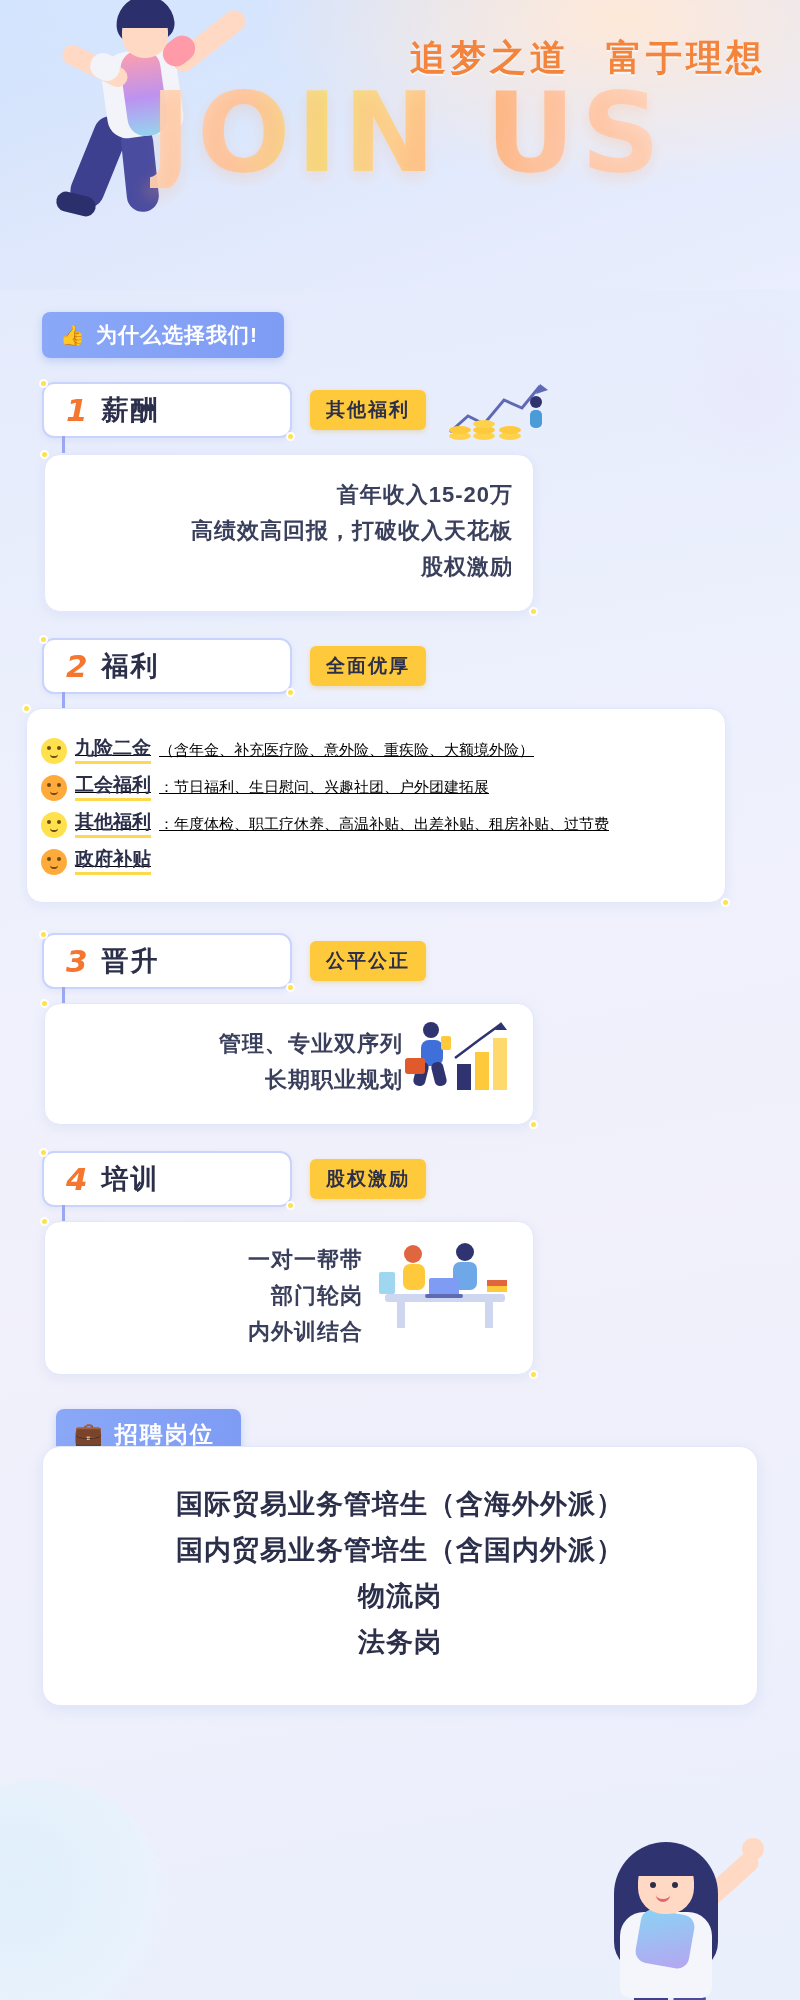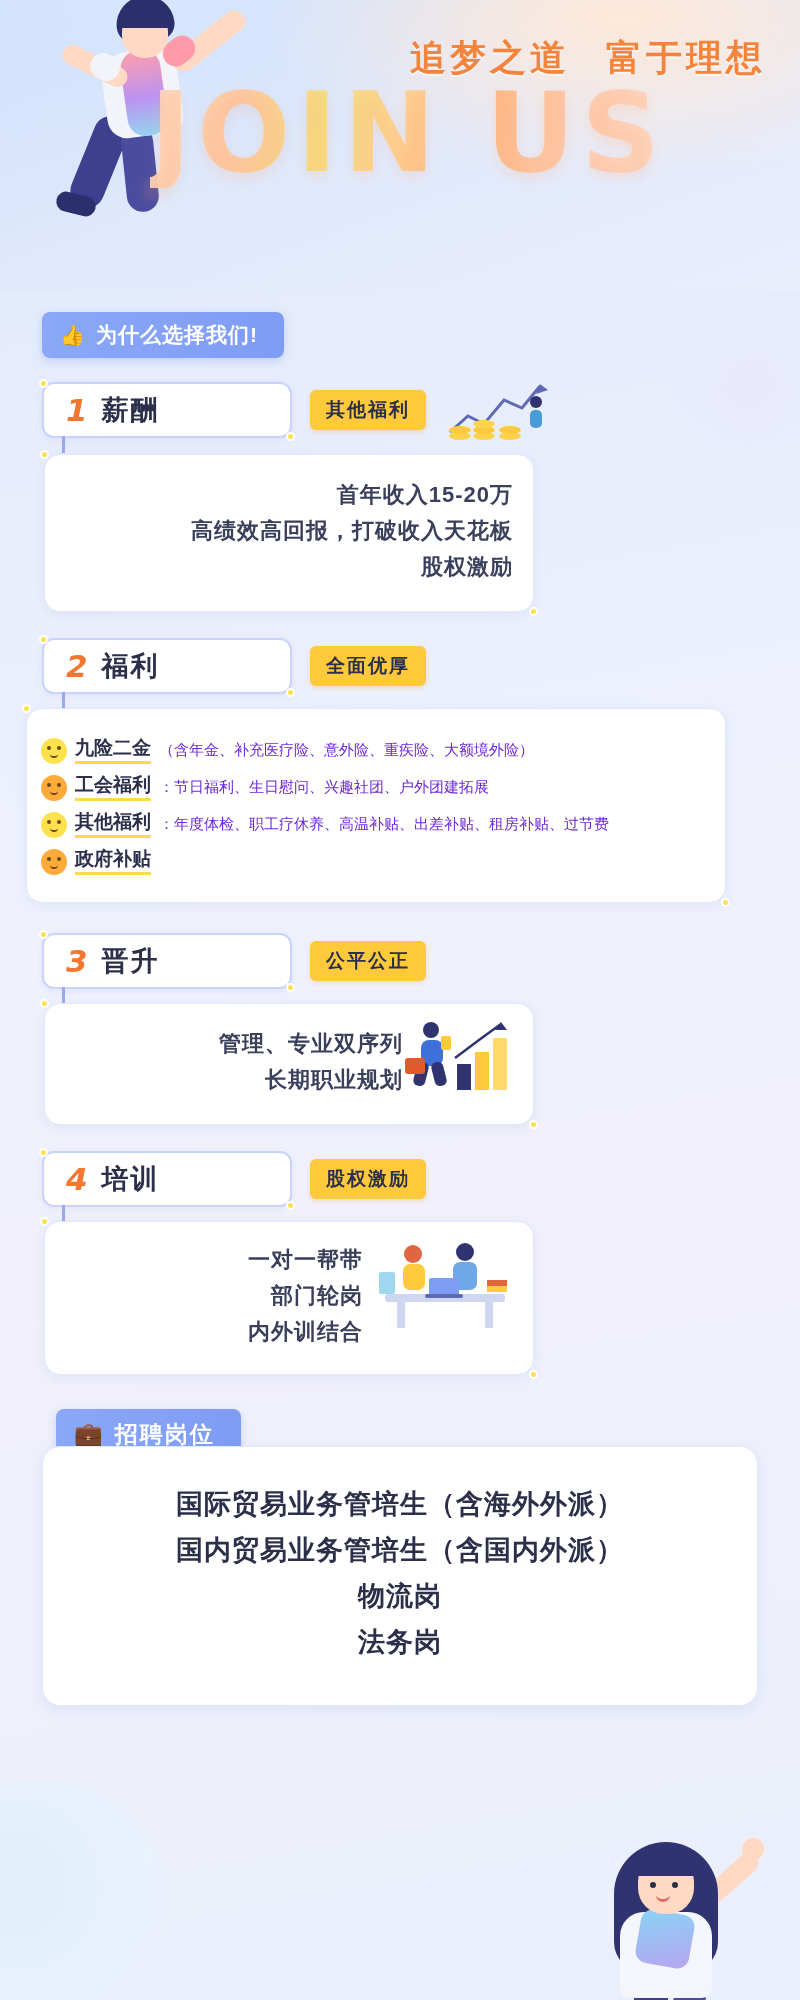--- a/index.html
+++ b/index.html
@@ -141,21 +141,21 @@
   }
   .emoji::before { left: 6px; } .emoji::after { right: 6px; }
   .emoji i {
     position:absolute; left: 9px; top: 15px; width: 8px; height: 5px;
     border-bottom: 2px solid #6b4a12; border-radius: 0 0 8px 8px;
   }
   .b-title {
     font-size: 19px; font-weight: 700; color: #2b2f4a; white-space: nowrap;
     border-bottom: 3px solid #ffd94d; padding-bottom: 1px; line-height: 24px;
   }
-  .b-text { font-size: 15px; color: #6d28d9; line-height: 24px; padding-top: 2px; }
+  .b-text { font-size: 15px; color: #000000; line-height: 24px; padding-top: 2px; }
 
   
   .jobs-head {
     display: inline-flex; align-items: center; gap: 10px;
     background: linear-gradient(90deg,#8aa8f7,#7f9cf5);
     color:#fff; font-size: 23px; font-weight: 700; letter-spacing: 2px;
     padding: 10px 26px 10px 18px; border-radius: 8px;
     box-shadow: 0 3px 8px rgba(110,140,230,.3);
     margin-left: 56px;
   }
@@ -266,21 +266,21 @@
   <div class="row-head" style="margin-top:26px;">
     <div class="num-card">
       <span class="dot-l"></span>
       <span class="dot-r"></span>
       <span class="num">2</span>
       <span class="word">福利</span>
     </div>
     <div class="tag">全面优厚</div>
   </div>
 
-  <div class="body-card benefit-card" style="margin:14px 0 0 -14px; width:700px;">
+  <div class="body-card benefit-card" style="margin:14px 0 0 -14px; width:700px;text-decoration:underline;">
     <span class="corner c-tl"></span>
     <span class="corner c-br"></span>
 
     <div class="b-row">
       <span class="emoji">
           <i></i>
         </span>
       <span class="b-title">九险二金</span>
       <span class="b-text">（含年金、补充医疗险、意外险、重疾险、大额境外险）</span>
     </div>

